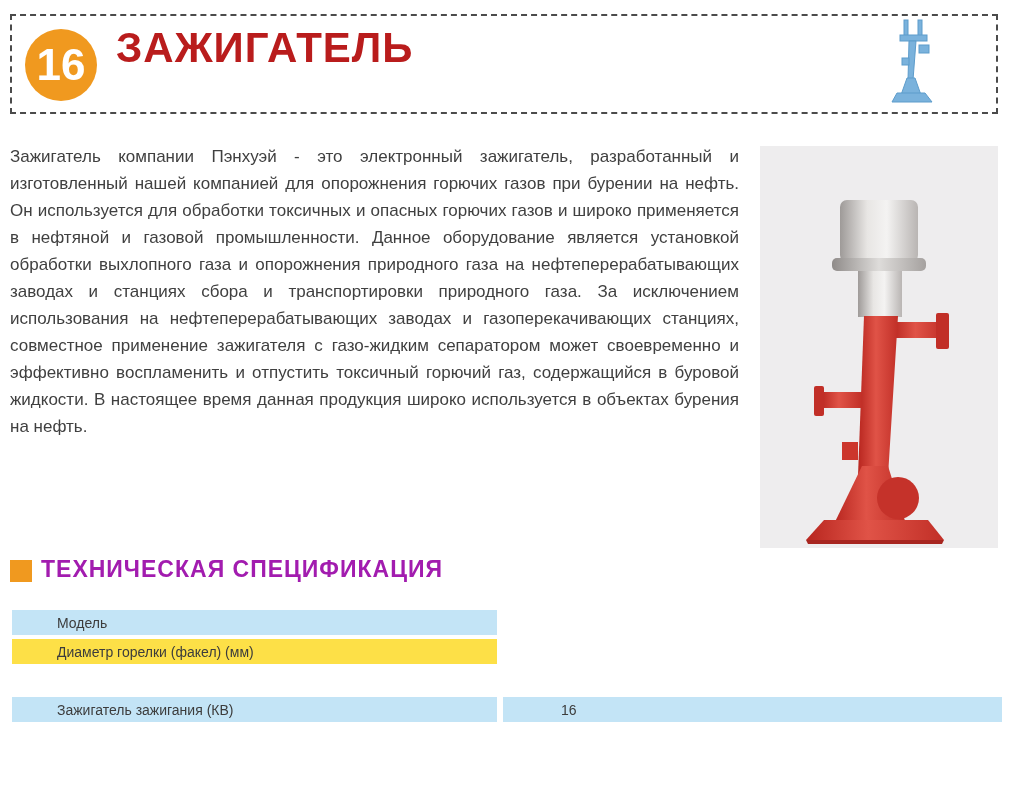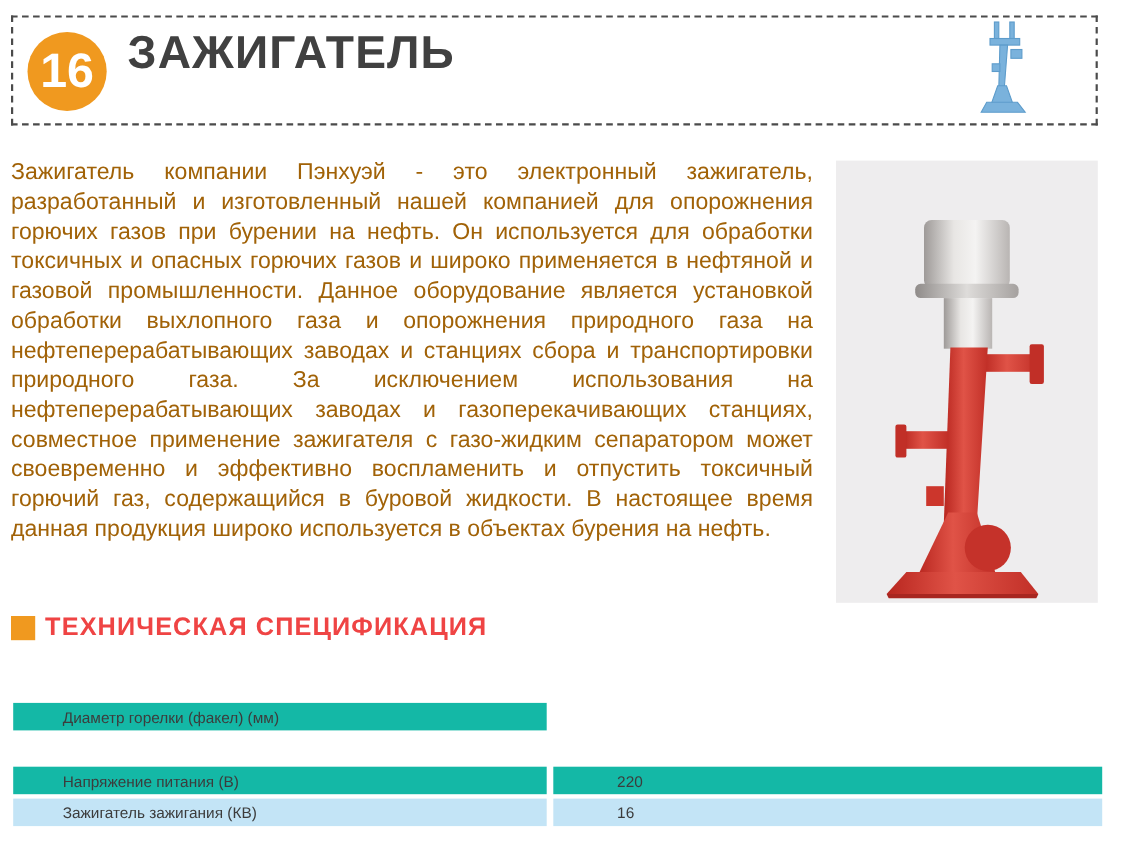--- a/index.html
+++ b/index.html
@@ -11,60 +11,60 @@
     position:absolute; left:10px; top:14px; width:988px; height:100px;
     border:2px dashed #4b4b4b;
   }
   .num-circle {
     position:absolute; left:13px; top:13px; width:72px; height:72px;
     border-radius:50%; background:#f0991f; color:#ffffff;
     font-size:44px; font-weight:bold; display:flex; align-items:center; justify-content:center;
   }
   .page-title {
     position:absolute; left:104px; top:8px;
-    color:#404040; font-size:42px; font-weight:bold; letter-spacing:1px;
+    color:#b91c1c; font-size:42px; font-weight:bold; letter-spacing:1px;
     white-space:nowrap;
   }
   .thumb { position:absolute; left:876px; top:2px; width:52px; height:92px; }
 
   
   .intro {
     position:absolute; left:10px; top:143px; width:729px;
-    font-size:21px; line-height:27px; color:#a16207;
+    font-size:17px; line-height:27px; color:#404040;
     text-align:justify; font-weight:500;
   }
 
   
   .photo-panel {
     position:absolute; left:760px; top:146px; width:238px; height:402px;
     background:#eeedee;
   }
   .photo-panel svg { position:absolute; left:14px; top:48px; }
 
   
   .section-head {
     position:absolute; left:10px; top:557px; display:flex; align-items:center;
   }
   .bullet { width:22px; height:22px; background:#f0991f; margin-right:9px; }
   .section-title {
-    color:#ef4444; font-size:23px; font-weight:bold; letter-spacing:1px;
+    color:#a21caf; font-size:23px; font-weight:bold; letter-spacing:1px;
     white-space:nowrap; position:relative; top:-1px;
   }
 
   
   .spec-table { position:absolute; left:12px; top:610px; width:990px; }
   .spec-row { display:flex; height:25px; margin-bottom:4px; }
   .spec-row .cell {
     display:flex; align-items:center;
     font-size:14px; color:#3c3c3c;
   }
   .cell-label { width:485px; padding-left:45px; }
   .cell-value { flex:1; margin-left:6px; padding-left:58px; }
   .spec-row.blue .cell { background:#c3e4f6; }
-  .spec-row.gray .cell { background:#14b8a6; }
+  .spec-row.gray .cell { background:#fde047; }
 </style>
 </head>
 <body>
 
 <div class="header-box">
   <div class="num-circle">16</div>
   <div class="page-title">ЗАЖИГАТЕЛЬ</div>
 
   <div class="thumb">
     <svg width="52" height="92" viewBox="0 0 52 92">
@@ -128,33 +128,30 @@
   </svg>
 </div>
 
 <div class="section-head">
   <div class="bullet"></div>
   <div class="section-title">ТЕХНИЧЕСКАЯ СПЕЦИФИКАЦИЯ</div>
 </div>
 
 <div class="spec-table">
   <div class="spec-row blue">
+    <div class="cell cell-label">Модель</div>
   </div>
 
   <div class="spec-row gray">
     <div class="cell cell-label">Диаметр горелки (факел) (мм)</div>
   </div>
 
   <div class="spec-row blue">
   </div>
 
-  <div class="spec-row gray">
-    <div class="cell cell-label">Напряжение питания (В)</div>
-    <div class="cell cell-value">220</div>
-  </div>
 
   <div class="spec-row blue">
     <div class="cell cell-label">Зажигатель зажигания (КВ)</div>
     <div class="cell cell-value">16</div>
   </div>
 
   <div class="spec-row gray">
   </div>
 </div>
 

